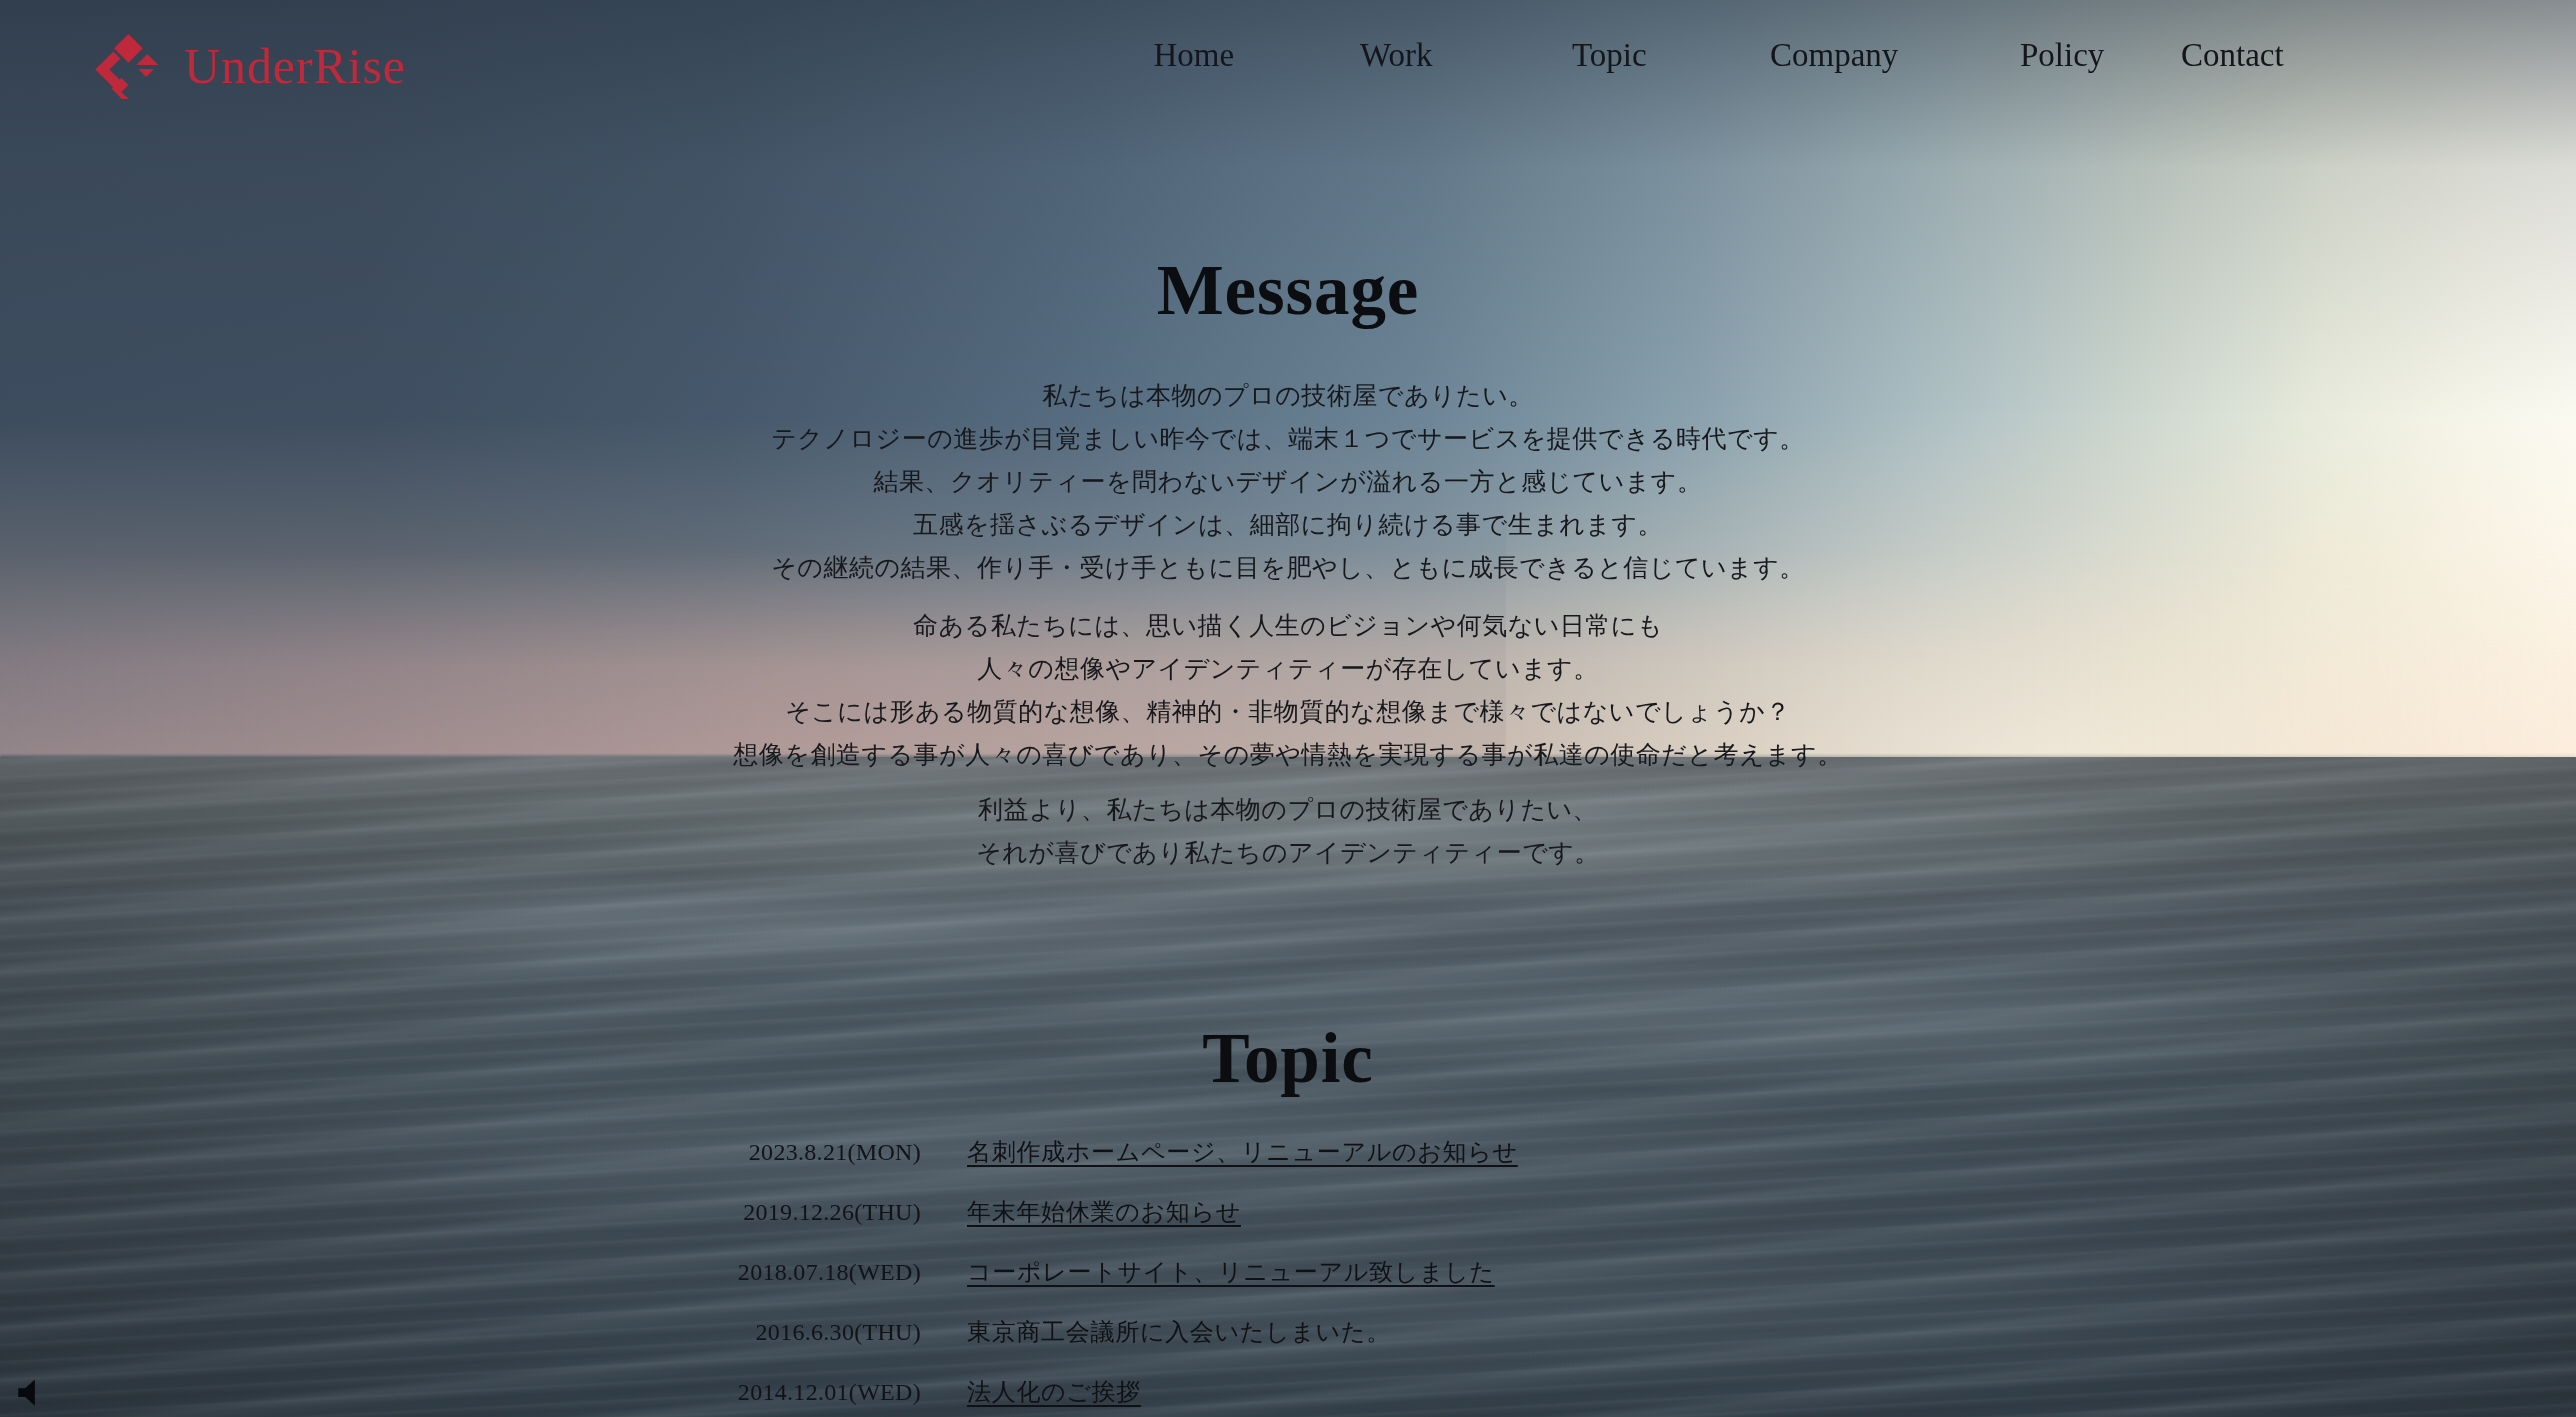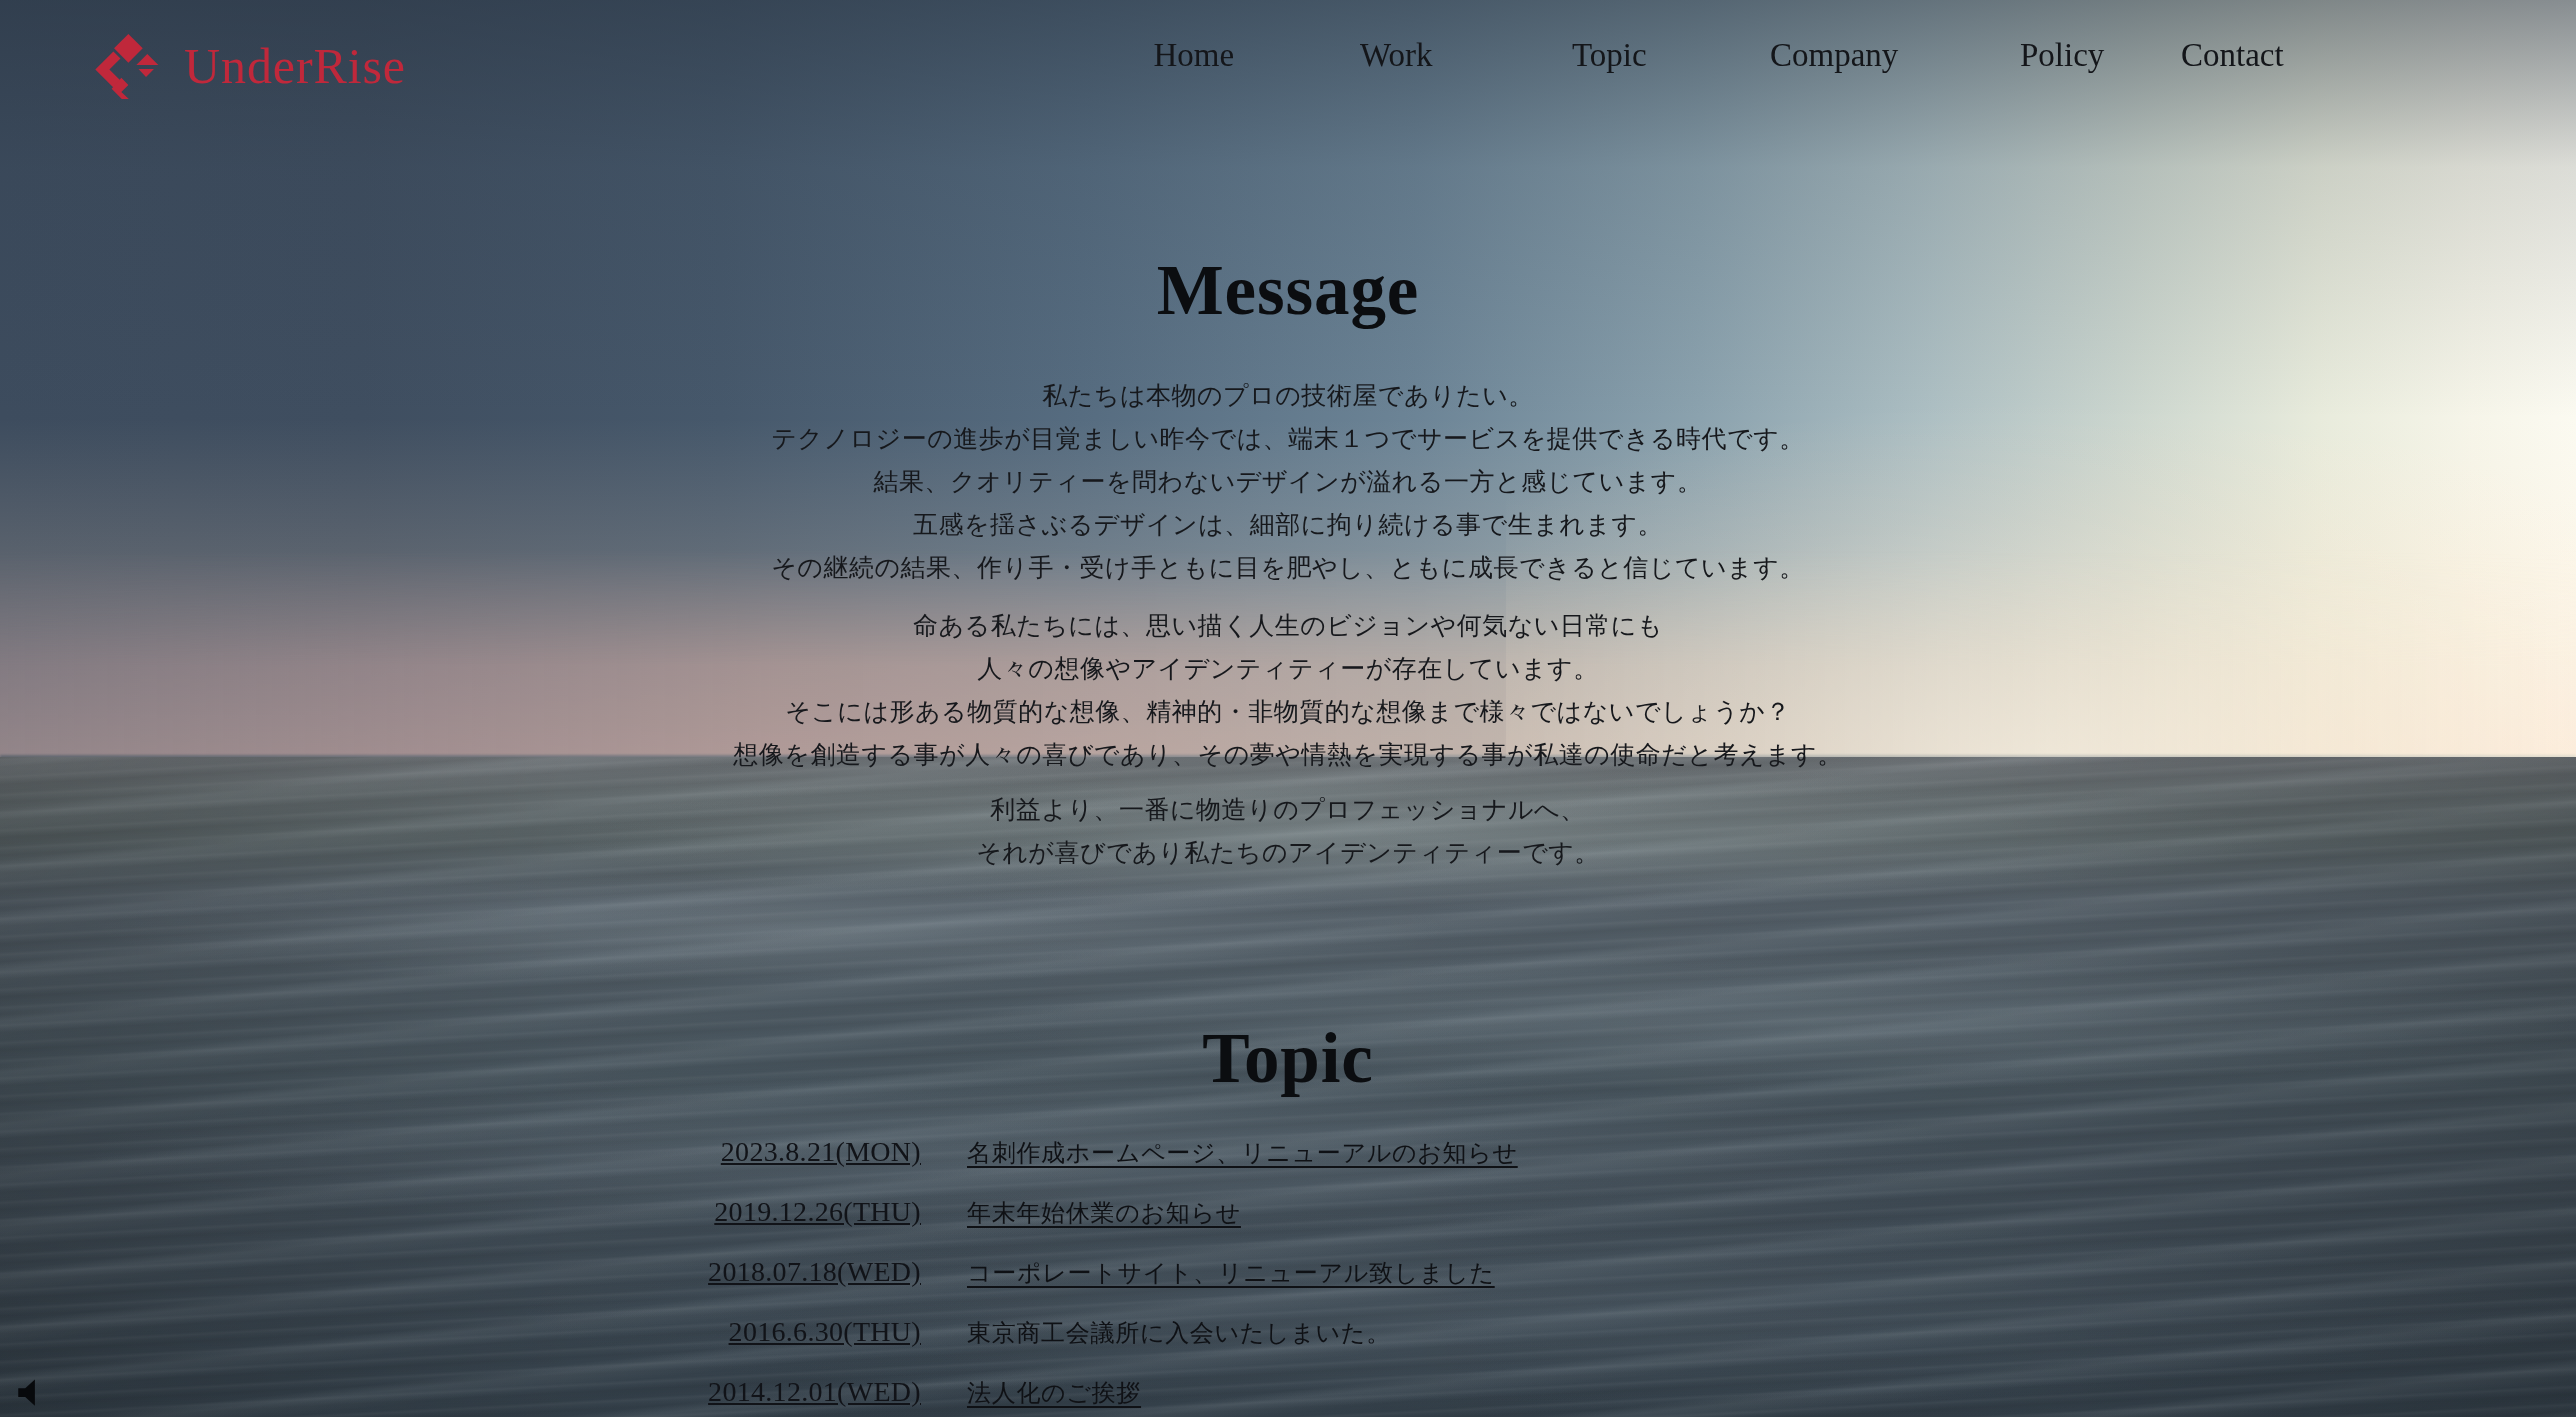--- a/index.html
+++ b/index.html
@@ -184,24 +184,23 @@
   .msg-block div { white-space:nowrap; }
 
   
   .topic-list { position:absolute; left:0; top:1136px; width:2576px; }
   .topic-row {
     display:flex; align-items:baseline;
     height:60px;
   }
   .topic-date {
     width:967px; text-align:right; padding-right:46px;
-    font-size:28px; color:#111318; white-space:nowrap;
+    font-size:24px; color:#111318; white-space:nowrap;
     font-family:"Liberation Serif","DejaVu Serif",serif;
     letter-spacing:0.3px;
-    text-decoration:underline;
   }
   .topic-link {
     font-size:24px; color:#0f1115; white-space:nowrap;
     font-family:"Liberation Serif","DejaVu Serif",serif;
     letter-spacing:0.7px; text-decoration:none;
   }
   .topic-link.is-link { text-decoration:underline; text-underline-offset:5.3px; cursor:pointer; }
 
   
   .sound-toggle {
@@ -263,21 +262,21 @@
   </div>
 
   <div class="msg-block" id="msg-p2">
     <div>命ある私たちには、思い描く人生のビジョンや何気ない日常にも</div>
     <div>人々の想像やアイデンティティーが存在しています。</div>
     <div>そこには形ある物質的な想像、精神的・非物質的な想像まで様々ではないでしょうか？</div>
     <div>想像を創造する事が人々の喜びであり、その夢や情熱を実現する事が私達の使命だと考えます。</div>
   </div>
 
   <div class="msg-block" id="msg-p3">
-    <div>利益より、一番に物造りのプロフェッショナルへ、</div>
+    <div>利益より、私たちは本物のプロの技術屋でありたい、</div>
     <div>それが喜びであり私たちのアイデンティティーです。</div>
   </div>
 
   <h1 class="section-title" id="topic-title">Topic</h1>
 
   <div class="topic-list">
     <div class="topic-row">
       <span class="topic-date">2023.8.21(MON)</span>
       <a class="topic-link is-link" href="#">名刺作成ホームページ、リニューアルのお知らせ</a>
     </div>

